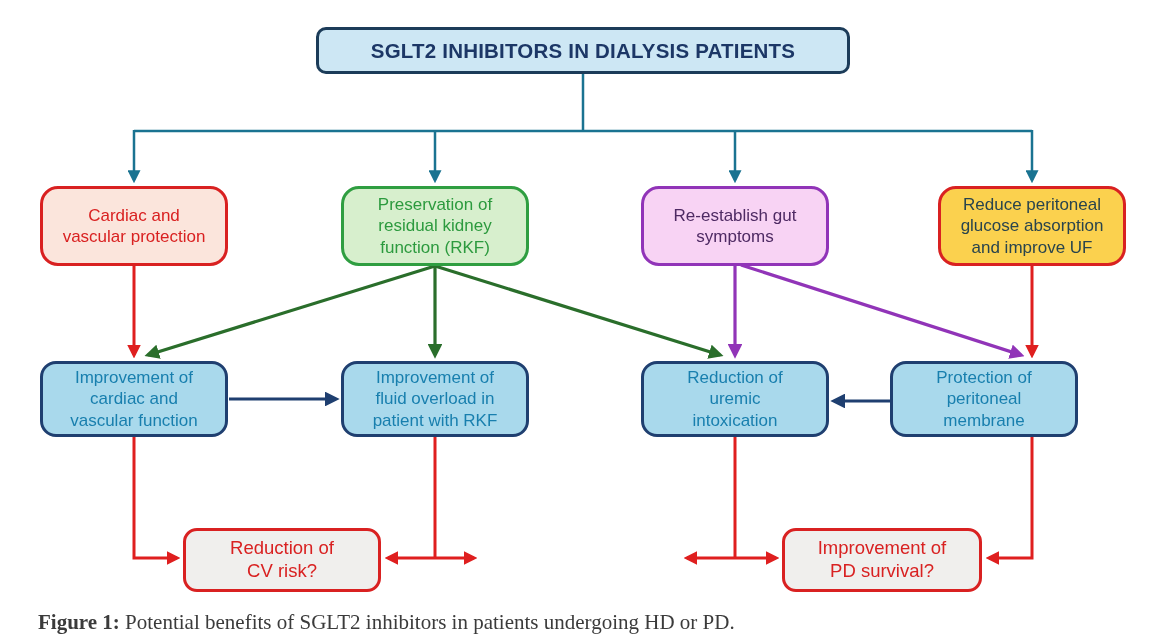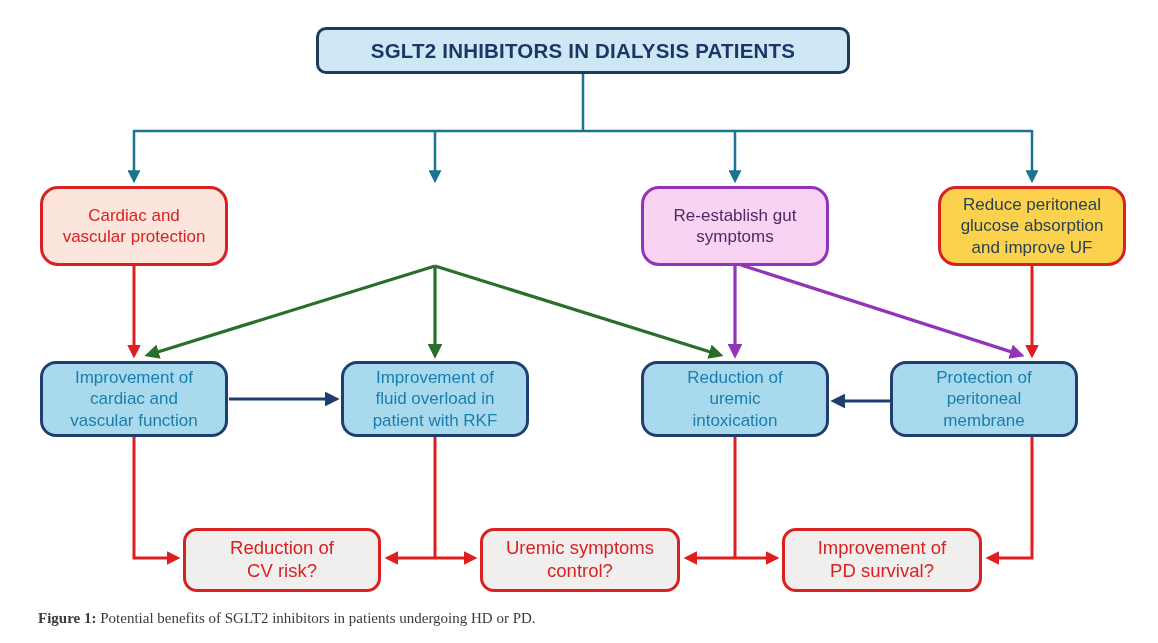--- a/index.html
+++ b/index.html
@@ -46,21 +46,21 @@
   .benefit-3{left:938px;background:var(--yellow-fill);border-color:var(--red-border);color:var(--yellow-text);}
   .r3{top:361px;width:188px;height:76px;border-width:3px;border-radius:16px;
       background:var(--blue-fill);border-color:var(--blue-border);color:var(--blue-text);font-size:17px;}
   .outcome-0{left:40px;} .outcome-1{left:341px;} .outcome-2{left:641px;} .outcome-3{left:890px;}
   .r4{top:528px;height:64px;border-width:3px;border-radius:14px;
       background:var(--gray-fill);border-color:var(--red-border);color:var(--red-text);font-size:18.5px;}
   .question-0{left:183px;width:198px;} .question-1{left:480px;width:200px;} .question-2{left:782px;width:200px;}
 
   .caption{
     position:absolute;left:38px;top:610px;color:var(--caption-text);
-    font-family:"Liberation Serif",serif;font-size:15px;text-align:right;
+    font-family:"Liberation Serif",serif;font-size:21px;text-align:right;
   }
   .caption .cap-prefix{font-weight:bold;}
 </style>
 </head>
 <body>
 
 <div class="canvas">
 
   <svg class="connectors" viewBox="0 0 1158 643" aria-hidden="true">
     <defs>
@@ -132,20 +132,25 @@
   </svg>
 
   <div class="box title-box">
     <span>SGLT2 INHIBITORS IN DIALYSIS PATIENTS</span>
   </div>
 
   <div class="box r2 benefit-0">
     <span>Cardiac and
 vascular protection</span>
   </div>
+  <div class="box r2 benefit-1">
+    <span>Preservation of
+residual kidney
+function (RKF)</span>
+  </div>
   <div class="box r2 benefit-2">
     <span>Re-establish gut
 symptoms</span>
   </div>
   <div class="box r2 benefit-3">
     <span>Reduce peritoneal
 glucose absorption
 and improve UF</span>
   </div>
 
@@ -167,24 +172,20 @@
   <div class="box r3 outcome-3">
     <span>Protection of
 peritoneal
 membrane</span>
   </div>
 
   <div class="box r4 question-0">
     <span>Reduction of
 CV risk?</span>
   </div>
-  <div class="box r4 question-1">
-    <span>Uremic symptoms
-control?</span>
-  </div>
   <div class="box r4 question-2">
     <span>Improvement of
 PD survival?</span>
   </div>
 
   <div class="caption">
     <span class="cap-prefix">Figure 1:</span>
     <span>Potential benefits of SGLT2 inhibitors in patients undergoing HD or PD.</span>
   </div>
 

